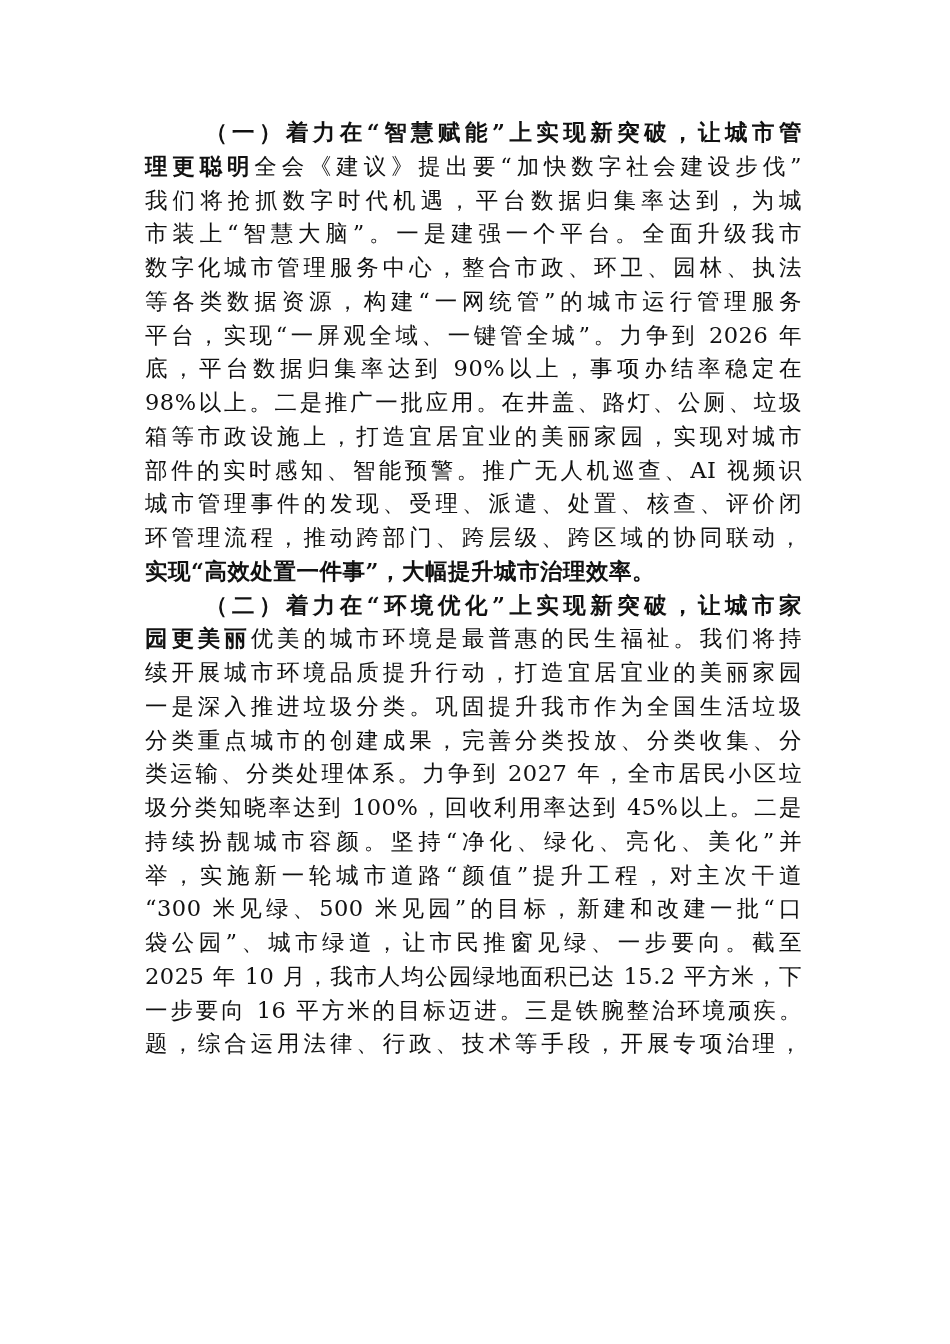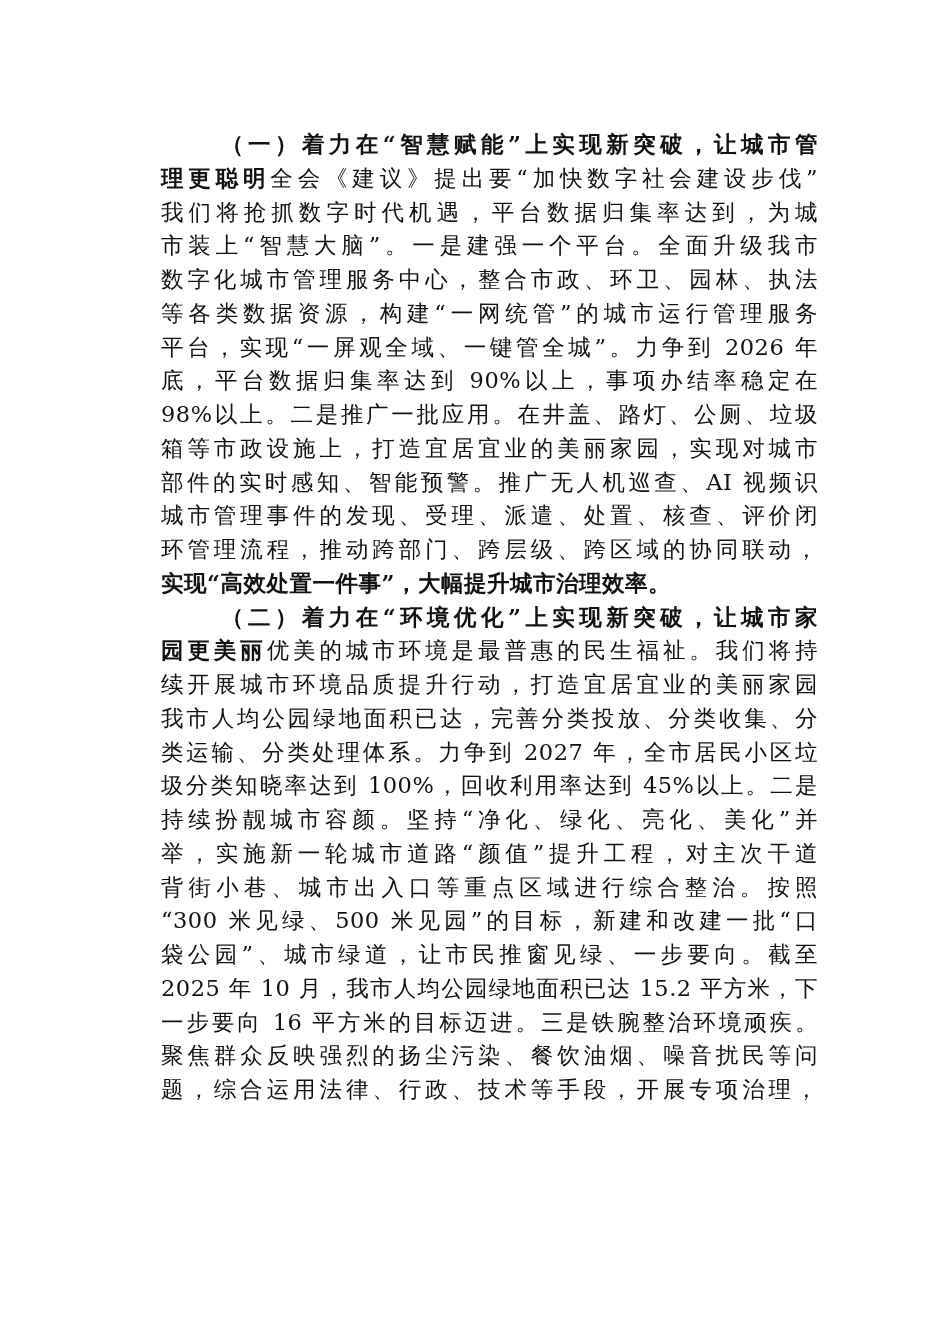--- a/index.html
+++ b/index.html
@@ -11,23 +11,22 @@
       width: 950px;
       height: 1344px;
       position: relative;
       overflow: hidden;
       font-family: "DejaVu Serif", "Liberation Serif", serif;
       color: #111111;
     }
     .page {
       position: absolute;
       left: 145px;
-      top: 128px;
+      top: 116px;
       width: 657px;
-      margin-left: 16px;
     }
     .line {
       display: block;
       height: 33.75px;
       line-height: 33.75px;
       font-size: 22.5px;
       white-space: nowrap;
       text-align: justify;
       text-align-last: justify;
       letter-spacing: 0.5px;
@@ -63,27 +62,26 @@
     <span class="line">部件的实时感知、智能预警。推广无人机巡查、AI 视频识</span>
     <span class="line">城市管理事件的发现、受理、派遣、处置、核查、评价闭</span>
     <span class="line">环管理流程，推动跨部门、跨层级、跨区域的协同联动，</span>
     <span class="line last">实现“高效处置一件事”，大幅提升城市治理效率。</span>
   </div>
 
   <div>
     <span class="line indent heading">（二）着力在“环境优化”上实现新突破，让城市家</span>
     <span class="line"><span class="heading">园更美丽</span><span>优美的城市环境是最普惠的民生福祉。我们将持</span></span>
     <span class="line">续开展城市环境品质提升行动，打造宜居宜业的美丽家园</span>
-    <span class="line">我市人均公园绿地面积已达，完善分类投放、分类收集、分</span>
+    <span class="line">一是深入推进垃圾分类。巩固提升我市作为全国生活垃圾</span>
+    <span class="line">分类重点城市的创建成果，完善分类投放、分类收集、分</span>
     <span class="line">类运输、分类处理体系。力争到 2027 年，全市居民小区垃</span>
     <span class="line">圾分类知晓率达到 100%，回收利用率达到 45%以上。二是</span>
     <span class="line">持续扮靓城市容颜。坚持“净化、绿化、亮化、美化”并</span>
     <span class="line">举，实施新一轮城市道路“颜值”提升工程，对主次干道</span>
-    <span class="line">背街小巷、城市出入口等重点区域进行综合整治。按照</span>
     <span class="line">“300 米见绿、500 米见园”的目标，新建和改建一批“口</span>
     <span class="line">袋公园”、城市绿道，让市民推窗见绿、一步要向。截至</span>
     <span class="line">2025 年 10 月，我市人均公园绿地面积已达 15.2 平方米，下</span>
     <span class="line">一步要向 16 平方米的目标迈进。三是铁腕整治环境顽疾。</span>
-    <span class="line">聚焦群众反映强烈的扬尘污染、餐饮油烟、噪音扰民等问</span>
     <span class="line">题，综合运用法律、行政、技术等手段，开展专项治理，</span>
   </div>
 
 </div>
 
 </body></html>

